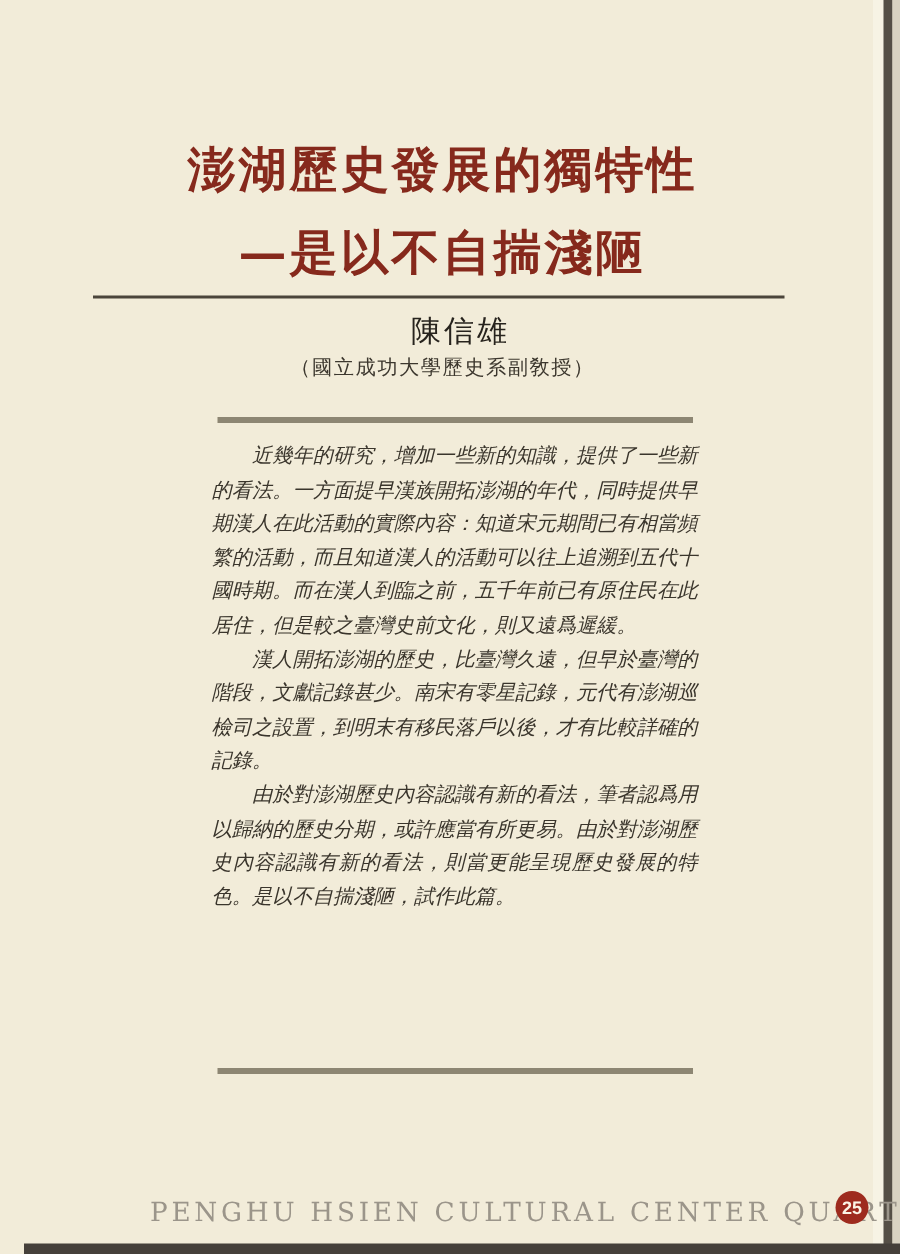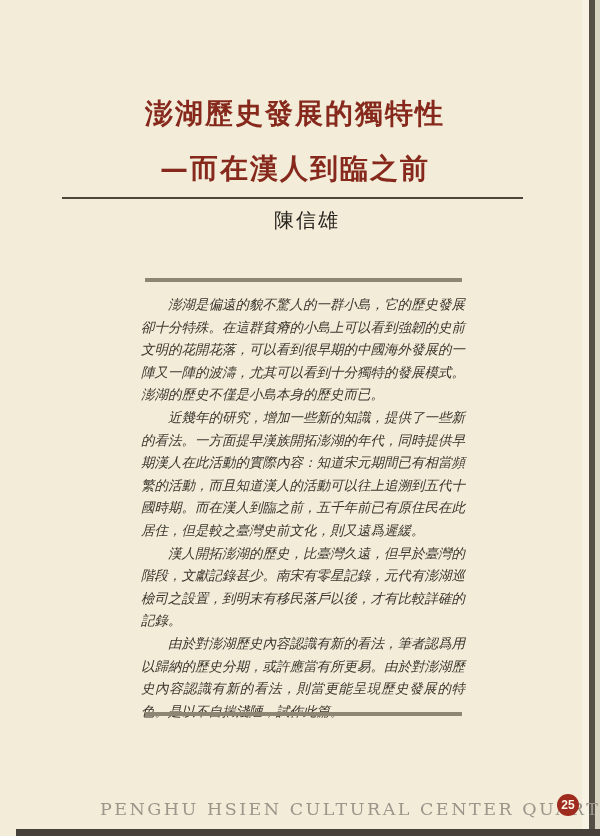--- a/index.html
+++ b/index.html
@@ -5,21 +5,21 @@
   html,body{margin:0;padding:0;}
   .scan{position:relative;width:600px;height:836px;background:#f2ecd9;overflow:hidden;
         font-family:"DejaVu Serif","Liberation Serif",serif;}
   
   .edge-right-light{position:absolute;top:0;left:582px;width:8px;height:836px;background:#f7f3e4;}
   .edge-right-dark{position:absolute;top:0;left:589px;width:6px;height:836px;background:#554f46;}
   .edge-right-outer{position:absolute;top:0;left:595px;width:5px;height:836px;background:#d9d3c2;}
   .edge-bottom-dark{position:absolute;left:16px;top:829px;width:584px;height:7px;background:#45403a;}
 
   .title{position:absolute;top:86px;left:0;width:590px;text-align:center;
-         color:#86291c;font-weight:bold;font-size:28px;line-height:55px;letter-spacing:2px;}
+         color:#86291c;font-weight:bold;font-size:32px;line-height:55px;letter-spacing:2px;}
   .rule-thin{position:absolute;top:197px;left:62px;width:461px;height:2px;background:#4b453b;}
   .author{position:absolute;top:207px;left:0;width:590px;text-align:center;
           font-family:"Liberation Sans","DejaVu Sans",sans-serif;
           font-size:20px;letter-spacing:2px;color:#27231d;padding-left:12px;}
   .affil{position:absolute;top:236px;left:0;width:590px;text-align:center;
          font-family:"Liberation Sans","DejaVu Sans",sans-serif;
          font-size:13.5px;letter-spacing:1px;color:#3c372e;}
   .bar{position:absolute;left:145px;width:317px;height:4px;background:#8d8673;}
   .bar-top{top:278px;}
   .bar-bottom{top:712px;}
@@ -40,31 +40,31 @@
 
 <div class="scan">
 
   <div class="edge-right-light"></div>
   <div class="edge-right-dark"></div>
   <div class="edge-right-outer"></div>
   <div class="edge-bottom-dark"></div>
 
   <div class="title">
     <div>澎湖歷史發展的獨特性</div>
-    <div>—而在漢人到臨之前</div>
+    <div>—是以不自揣淺陋</div>
   </div>
 
   <div class="rule-thin"></div>
 
   <div class="author">陳信雄</div>
+  <div class="affil">（國立成功大學歷史系副敎授）</div>
 
   <div class="bar bar-top"></div>
 
   <div class="bodytext">
-    <p>澎湖是偏遠的貌不驚人的一群小島，它的歷史發展卻十分特殊。在這群貧瘠的小島上可以看到強韌的史前文明的花開花落，可以看到很早期的中國海外發展的一陣又一陣的波濤，尤其可以看到十分獨特的發展模式。澎湖的歷史不僅是小島本身的歷史而已。</p>
     <p>近幾年的研究，增加一些新的知識，提供了一些新的看法。一方面提早漢族開拓澎湖的年代，同時提供早期漢人在此活動的實際內容：知道宋元期間已有相當頻繁的活動，而且知道漢人的活動可以往上追溯到五代十國時期。而在漢人到臨之前，五千年前已有原住民在此居住，但是較之臺灣史前文化，則又遠爲遲緩。</p>
     <p>漢人開拓澎湖的歷史，比臺灣久遠，但早於臺灣的階段，文獻記錄甚少。南宋有零星記錄，元代有澎湖巡檢司之設置，到明末有移民落戶以後，才有比較詳確的記錄。</p>
     <p>由於對澎湖歷史內容認識有新的看法，筆者認爲用以歸納的歷史分期，或許應當有所更易。由於對澎湖歷史內容認識有新的看法，則當更能呈現歷史發展的特色。是以不自揣淺陋，試作此篇。</p>
   </div>
 
   <div class="bar bar-bottom"></div>
 
   <div class="footer">PENGHU HSIEN CULTURAL CENTER QUARTERLY</div>
   <div class="page-badge">25</div>
 

